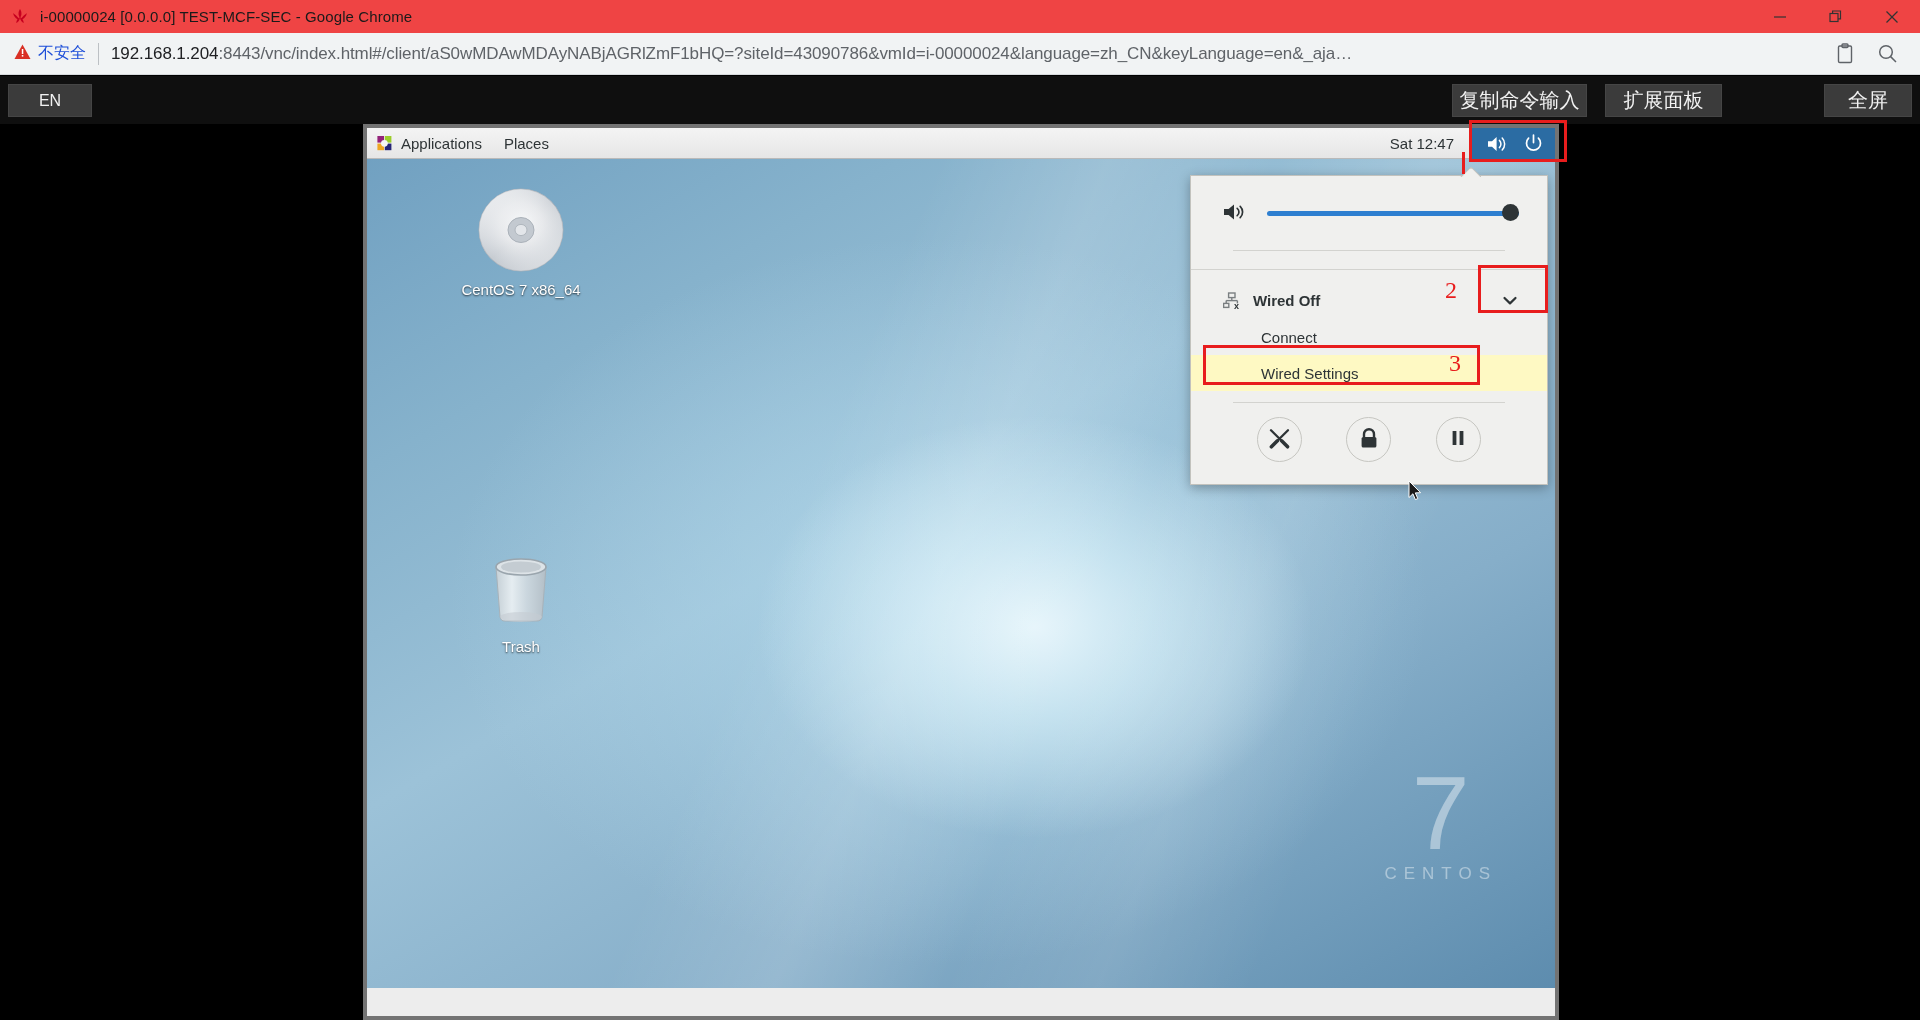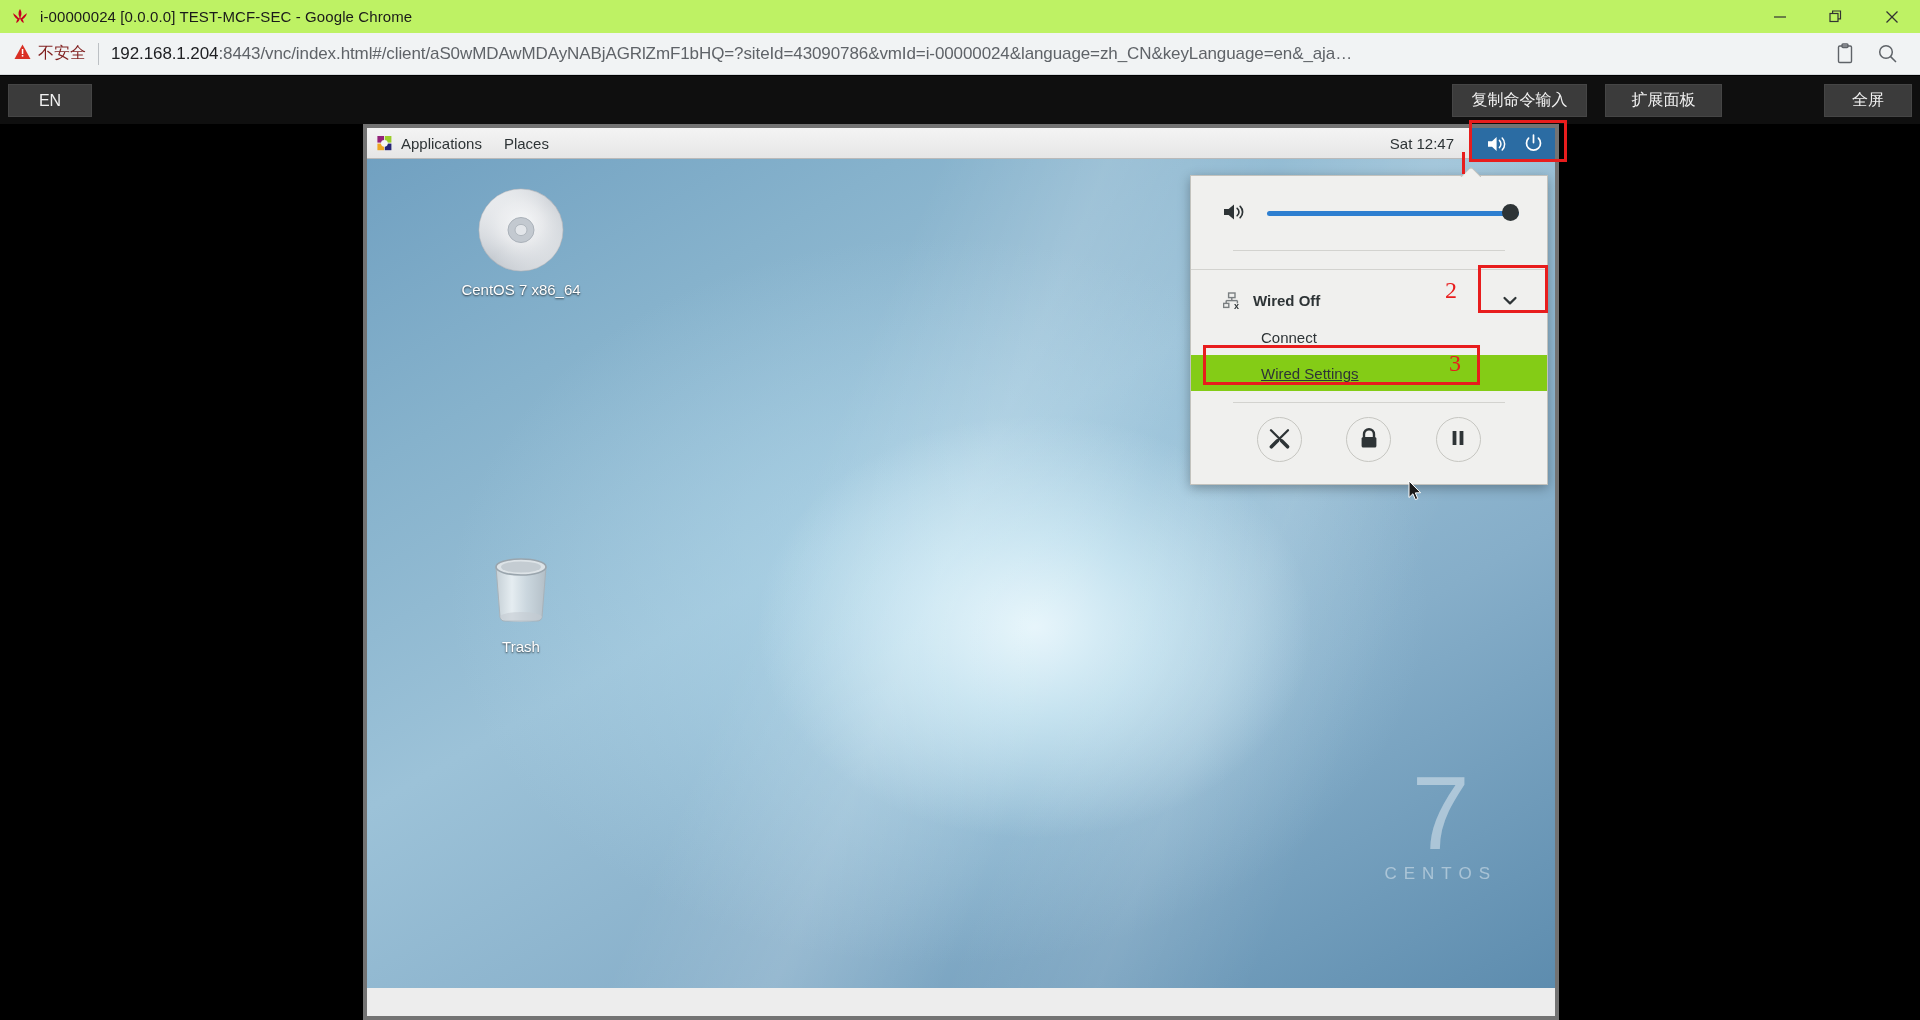--- a/index.html
+++ b/index.html
@@ -7,21 +7,21 @@
     width: 1920px; height: 1020px;
     font-family: "Liberation Sans", sans-serif;
     overflow: hidden;
     background: #000;
   }
   #root { position: relative; width: 1920px; height: 1020px; }
 
   
   .titlebar {
     position: absolute; left: 0; top: 0; width: 1920px; height: 33px;
-    background: #bef264;
+    background: #ef4444;
     display: flex; align-items: center;
   }
   .tb-favicon { width: 20px; height: 20px; margin-left: 10px; position: relative; flex: none; }
   .tb-title {
     font-size: 15px; color: #1a1a1a; margin-left: 10px;
     white-space: nowrap; letter-spacing: .1px;
   }
   .winbtns { position: absolute; right: 0; top: 0; height: 33px; display: flex; }
   .winbtn {
     width: 56px; height: 33px; display: flex; align-items: center; justify-content: center;
@@ -31,39 +31,39 @@
 
   
   .omnirow {
     position: absolute; left: 0; top: 33px; width: 1920px; height: 42px;
     background: #f1f3f4;
     border-bottom: 1px solid #d6d9dc;
     display: flex; align-items: center;
   }
   .secwarn { display: flex; align-items: center; margin-left: 14px; flex: none; }
   .secwarn .tri { margin-right: 7px; }
-  .secwarn .txt { color: #7f1d1d; font-size: 16px; font-family: "DejaVu Sans", sans-serif; }
+  .secwarn .txt { color: #1d4ed8; font-size: 16px; font-family: "DejaVu Sans", sans-serif; }
   .omni-sep { width: 1px; height: 22px; background: #bcc0c4; margin: 0 12px; flex: none; }
   .urltext {
     font-size: 17px; color: #5f6368; white-space: nowrap; overflow: hidden;
     flex: 1; letter-spacing: -.1px; font-family: "Liberation Sans", sans-serif;
   }
   .urltext .host { color: #202124; }
   .omni-icons { display: flex; align-items: center; margin-right: 12px; flex: none; }
   .omni-icon { width: 42px; height: 34px; display: flex; align-items: center; justify-content: center; }
 
   
   .vnc-toolbar {
     position: absolute; left: 0; top: 76px; width: 1920px; height: 48px;
     background: #0f0f0f;
   }
   .vbtn {
     position: absolute; top: 8px; height: 33px;
     background: #3b3b3b; color: #f2f2f2;
-    font-size: 16px; display: flex; align-items: center; justify-content: center;
+    font-size: 20px; display: flex; align-items: center; justify-content: center;
     border: 1px solid #454545;
   }
   .vbtn.en { left: 8px; width: 84px; font-size: 16px; }
   .vbtn.b1 { right: 333px; width: 135px; }
   .vbtn.b2 { right: 198px; width: 117px; }
   .vbtn.b3 { right: 8px; width: 88px; }
 
   
   .vnc-frame {
     position: absolute; left: 363px; top: 124px; width: 1196px; height: 896px;
@@ -155,21 +155,21 @@
 
   .mrow {
     position: relative; display: flex; align-items: center;
     height: 38px; padding: 0 28px 0 32px;
   }
   .mrow .mi { width: 30px; flex: none; display: flex; align-items: center; }
   .mrow .mlabel { flex: 1; }
   .mrow.bold .mlabel { font-weight: bold; }
   .mrow .mright { flex: none; display: flex; align-items: center; }
   .mrow.indent { padding-left: 70px; }
-  .mrow.hilite { background: #84cc16; text-decoration: underline; }
+  .mrow.hilite { background: #fef9c3; }
   .mrow.sub { height: 36px; }
 
   .actions { display: flex; justify-content: space-around; padding: 14px 44px 22px; }
   .abtn {
     width: 45px; height: 45px; border-radius: 50%;
     border: 1px solid #c6c6c1; background: transparent;
     display: flex; align-items: center; justify-content: center;
   }
 
   

